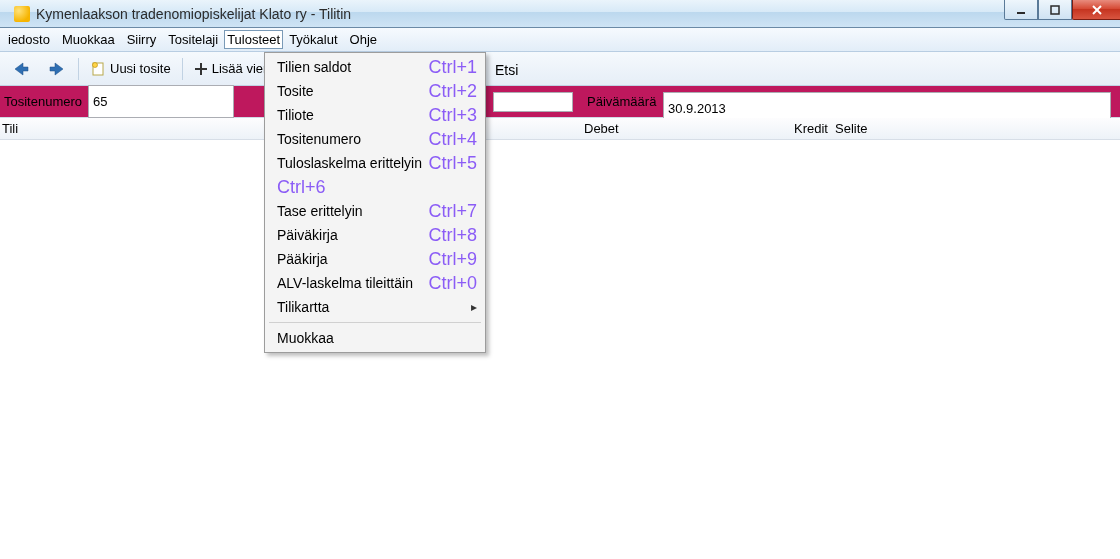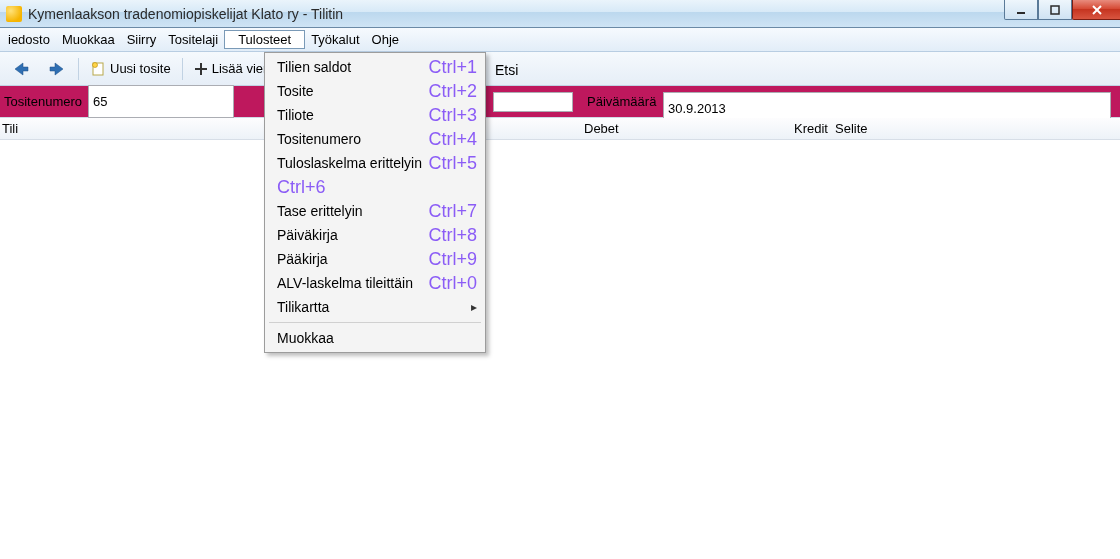--- a/index.html
+++ b/index.html
@@ -3,21 +3,21 @@
   <meta charset="utf-8">
   <style>
     * { margin: 0; padding: 0; box-sizing: border-box; font-family: Tahoma, Arial, sans-serif; font-size: 13px; }
     html, body { width: 1120px; height: 559px; overflow: hidden; background: #fff; }
     
     .titlebar {
       height: 28px;
       background: linear-gradient(to bottom, #eaf4fb 0%, #d7e9f7 45%, #bcd8ee 46%, #cfe4f5 100%);
       border-bottom: 1px solid #6b8aa6;
       display: flex; align-items: center;
-      padding-left: 6px;
+      padding-left: 14px;
       position: relative;
     }
     .titlebar .icon {
       width: 16px; height: 16px; margin-right: 6px;
       background: radial-gradient(circle at 30% 30%, #ffe27a, #f6b400 70%);
       border-radius: 2px;
     }
     .titlebar .title { color: #2b2b2b; font-size: 14px; }
     .winbtns { position: absolute; right: 0; top: 0; display: flex; height: 20px; }
     .winbtn { width: 34px; height: 20px; display: flex; align-items: center; justify-content: center; border-left: 1px solid #9ab3c9; background: linear-gradient(to bottom, #eef6fc, #cfe3f3); }
@@ -27,21 +27,21 @@
     .winbtn.max, .winbtn.min { border: 1px solid #5a7a98; border-top: none; }
     .winbtn.min { border-bottom-left-radius: 2px; }
     
     .menubar {
       height: 24px; background: linear-gradient(to bottom, #f6fafe, #e2edf8);
       border-bottom: 1px solid #b8cde2;
       display: flex; align-items: center; padding: 0 2px;
       font-size: 14px;
     }
     .menuitem { padding: 2px 6px; cursor: default; }
-    .menuitem.open { border: 1px solid #7a9ab7; background: #fff; padding: 1px 13px; }
+    .menuitem.open { border: 1px solid #7a9ab7; background: #fff; padding: 1px 2px; }
     
     .toolbar {
       height: 34px; background: linear-gradient(to bottom, #f5f9fd, #e6eef7);
       border-bottom: 1px solid #c1d2e3;
       display: flex; align-items: center; padding: 0 4px; gap: 2px;
     }
     .tbtn { display: inline-flex; align-items: center; gap: 4px; padding: 3px 6px; border: 1px solid transparent; border-radius: 3px; }
     .sep { width: 1px; height: 22px; background: #c1d2e3; margin: 0 2px; }
     .arrow-left, .arrow-right { width: 20px; height: 20px; }
     

